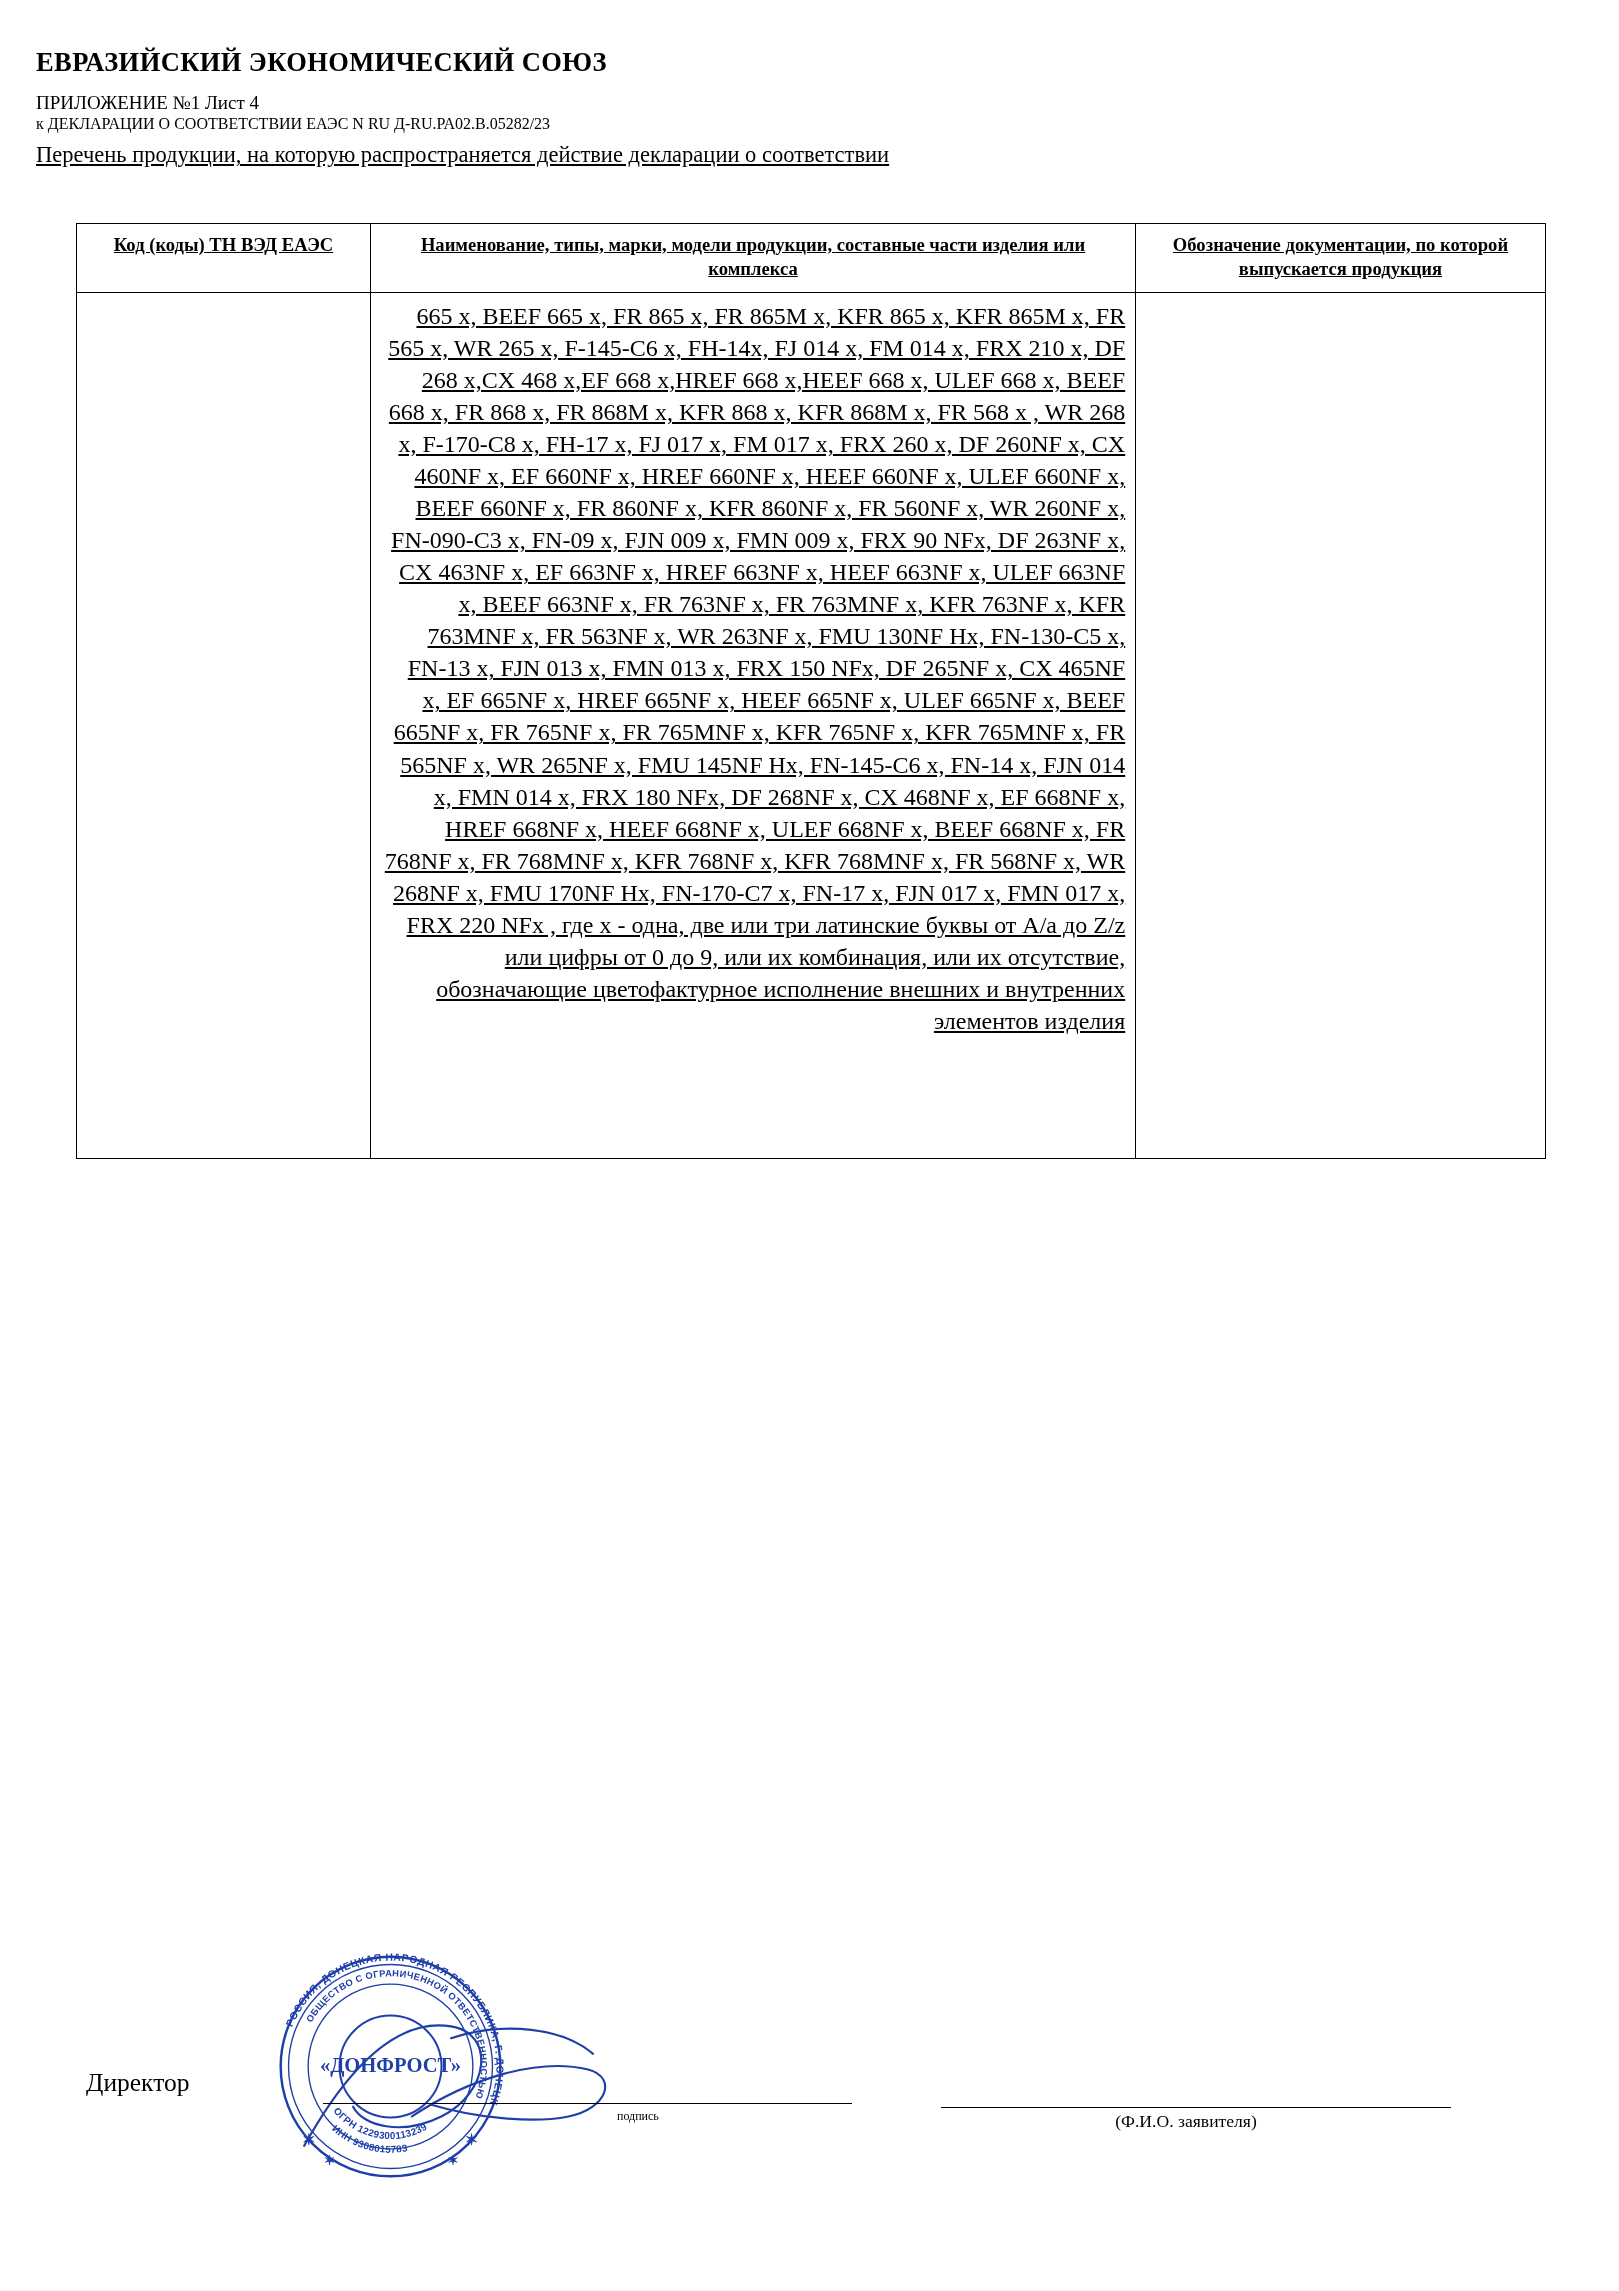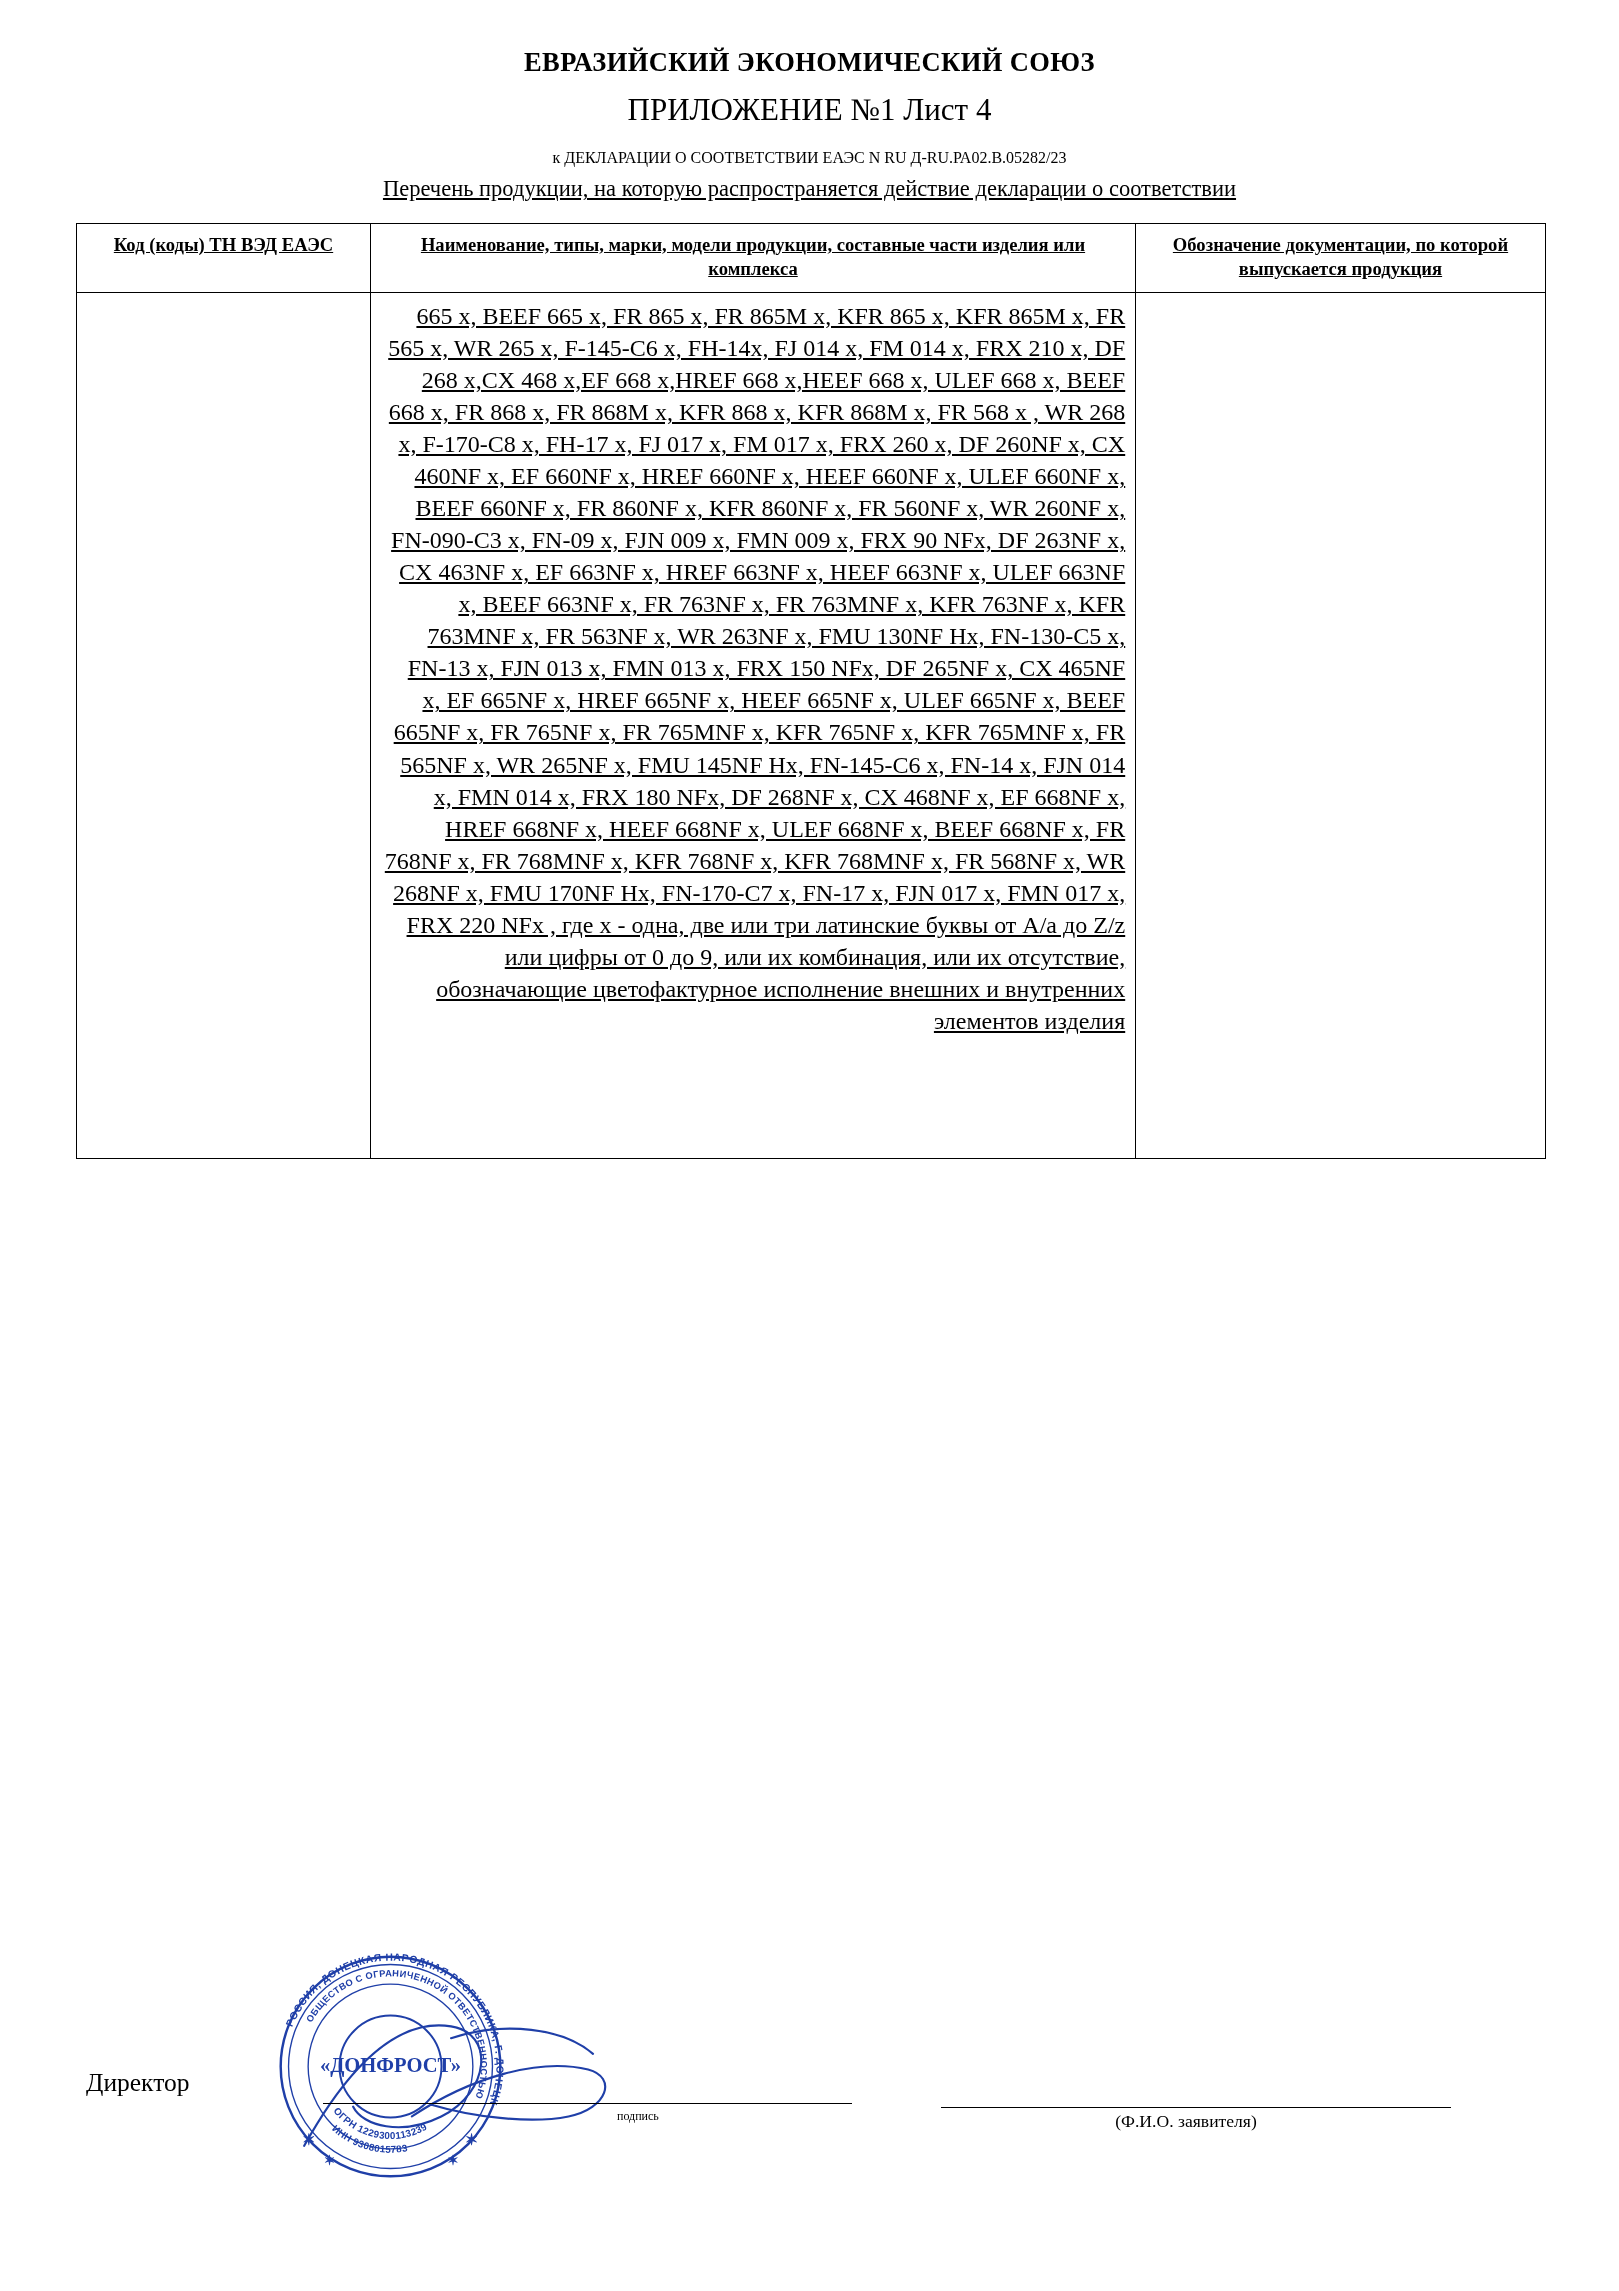--- a/index.html
+++ b/index.html
@@ -17,32 +17,33 @@
   .page {
     position: absolute;
     top: 0; left: 0;
     width: 1619px;
     height: 2292px;
     overflow: hidden;
   }
 
   
   .header {
-    text-align: center;
+    text-align: left;
     padding-top: 47px;
+    padding-left: 36px;
   }
   .header .title-main {
     font-size: 26.5px;
     font-weight: bold;
     letter-spacing: 0.4px;
     margin-bottom: 13.7px;
   }
   .header .line2 {
-    font-size: 31px;
-    margin-bottom: 21px;
+    font-size: 19px;
+    margin-bottom: 1px;
   }
   .header .line3 {
     font-size: 16px;
     margin-bottom: 9.8px;
   }
   .header .line4 {
     font-size: 22.5px;
     margin-bottom: 0;
     text-decoration: underline;
   }

